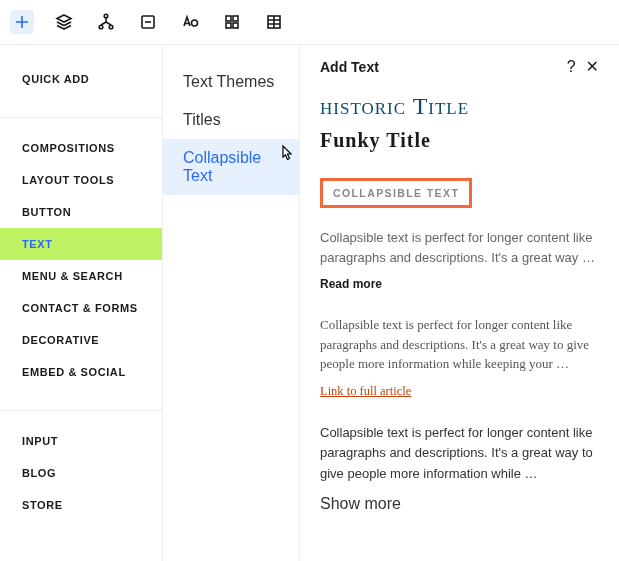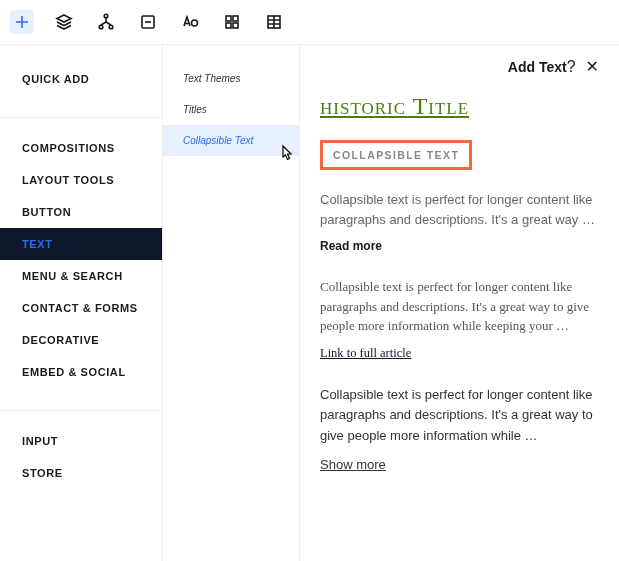--- a/index.html
+++ b/index.html
@@ -53,51 +53,50 @@
     .sidebar1 .item {
       font-size: 11px;
       font-weight: 700;
       letter-spacing: 0.6px;
       padding: 10px 22px;
       color: #1a1a1a;
       cursor: pointer;
       text-transform: uppercase;
     }
     .sidebar1 .item.active {
-      background: #0f172a;
+      background: #bef264;
       color: #2a6cf0;
     }
 
     .sidebar2 {
       width: 137px;
       border-right: 1px solid #eee;
       padding-top: 18px;
     }
     .sidebar2 .sitem {
-      font-size: 10px;
+      font-size: 16px;
       padding: 10px 20px;
       cursor: pointer;
       color: #333;
       position: relative;
-      font-style: italic;
     }
     .sidebar2 .sitem.active {
       background: #e6f0ff;
       color: #2a6cf0;
     }
 
     .panel {
       width: 319px;
       padding: 14px 20px 20px 20px;
       overflow-y: auto;
     }
     .panel-header {
       display: flex;
       align-items: center;
-      justify-content: flex-end;
+      justify-content: space-between;
       margin-bottom: 18px;
     }
     .panel-header .ptitle {
       font-size: 14px;
       font-weight: 700;
     }
     .panel-header .pctrls {
       display: flex;
       gap: 10px;
       align-items: center;
@@ -105,24 +104,23 @@
     .panel-header .pctrls span {
       cursor: pointer;
       font-size: 16px;
       line-height: 1;
     }
 
     .historic {
       font-family: Georgia, "Times New Roman", serif;
       font-variant: small-caps;
       font-size: 24px;
-      color: #4d7c0f;
+      color: #0c4a6e;
       letter-spacing: 1px;
-      margin-bottom: 20px;
-      text-decoration: underline;
+      margin-bottom: 9px;
     }
     .funky {
       font-family: Georgia, "Times New Roman", serif;
       font-size: 20px;
       font-weight: 700;
       letter-spacing: 1px;
       margin-bottom: 26px;
     }
 
     .section-label-wrap {
@@ -156,31 +154,30 @@
       font-family: Georgia, "Times New Roman", serif;
       font-size: 13px;
       color: #555;
       line-height: 1.5;
       margin-bottom: 10px;
     }
     .ex2 .link {
       font-family: Georgia, "Times New Roman", serif;
       font-size: 12.5px;
       text-decoration: underline;
-      color: #0f172a;
+      color: #c2410c;
     }
     .ex3 .body {
       font-size: 13px;
       color: #333;
       line-height: 1.6;
       margin-bottom: 10px;
     }
     .ex3 .link {
-      font-size: 13px;
-      text-decoration: underline;
+      font-size: 16px;
       color: #333;
     }
 
     .cursor-pointer {
       position: absolute;
       left: 278px;
       top: 144px;
       pointer-events: none;
     }
   </style>
@@ -247,40 +244,42 @@
       <div class="item">BUTTON</div>
       <div class="item active">TEXT</div>
       <div class="item">MENU &amp; SEARCH</div>
       <div class="item">CONTACT &amp; FORMS</div>
       <div class="item">DECORATIVE</div>
       <div class="item">EMBED &amp; SOCIAL</div>
     </div>
     <div class="sep"></div>
     <div class="group">
       <div class="item">INPUT</div>
+      <div class="item">BLOG</div>
       <div class="item">STORE</div>
     </div>
   </div>
 
   <div class="sidebar2">
     <div class="sitem">Text Themes</div>
     <div class="sitem">Titles</div>
     <div class="sitem active">Collapsible Text</div>
   </div>
 
   <div class="panel">
     <div class="panel-header">
       <div class="ptitle">Add Text</div>
       <div class="pctrls">
         <span>?</span>
         <span>✕</span>
       </div>
     </div>
 
     <div class="historic">historic Title</div>
+    <div class="funky">Funky Title</div>
 
     <div class="section-label-wrap">
       <div class="section-label">COLLAPSIBLE TEXT</div>
     </div>
 
     <div class="example ex1">
       <div class="body">Collapsible text is perfect for longer content like paragraphs and descriptions. It's a great way …</div>
       <div class="link">Read more</div>
     </div>
 

